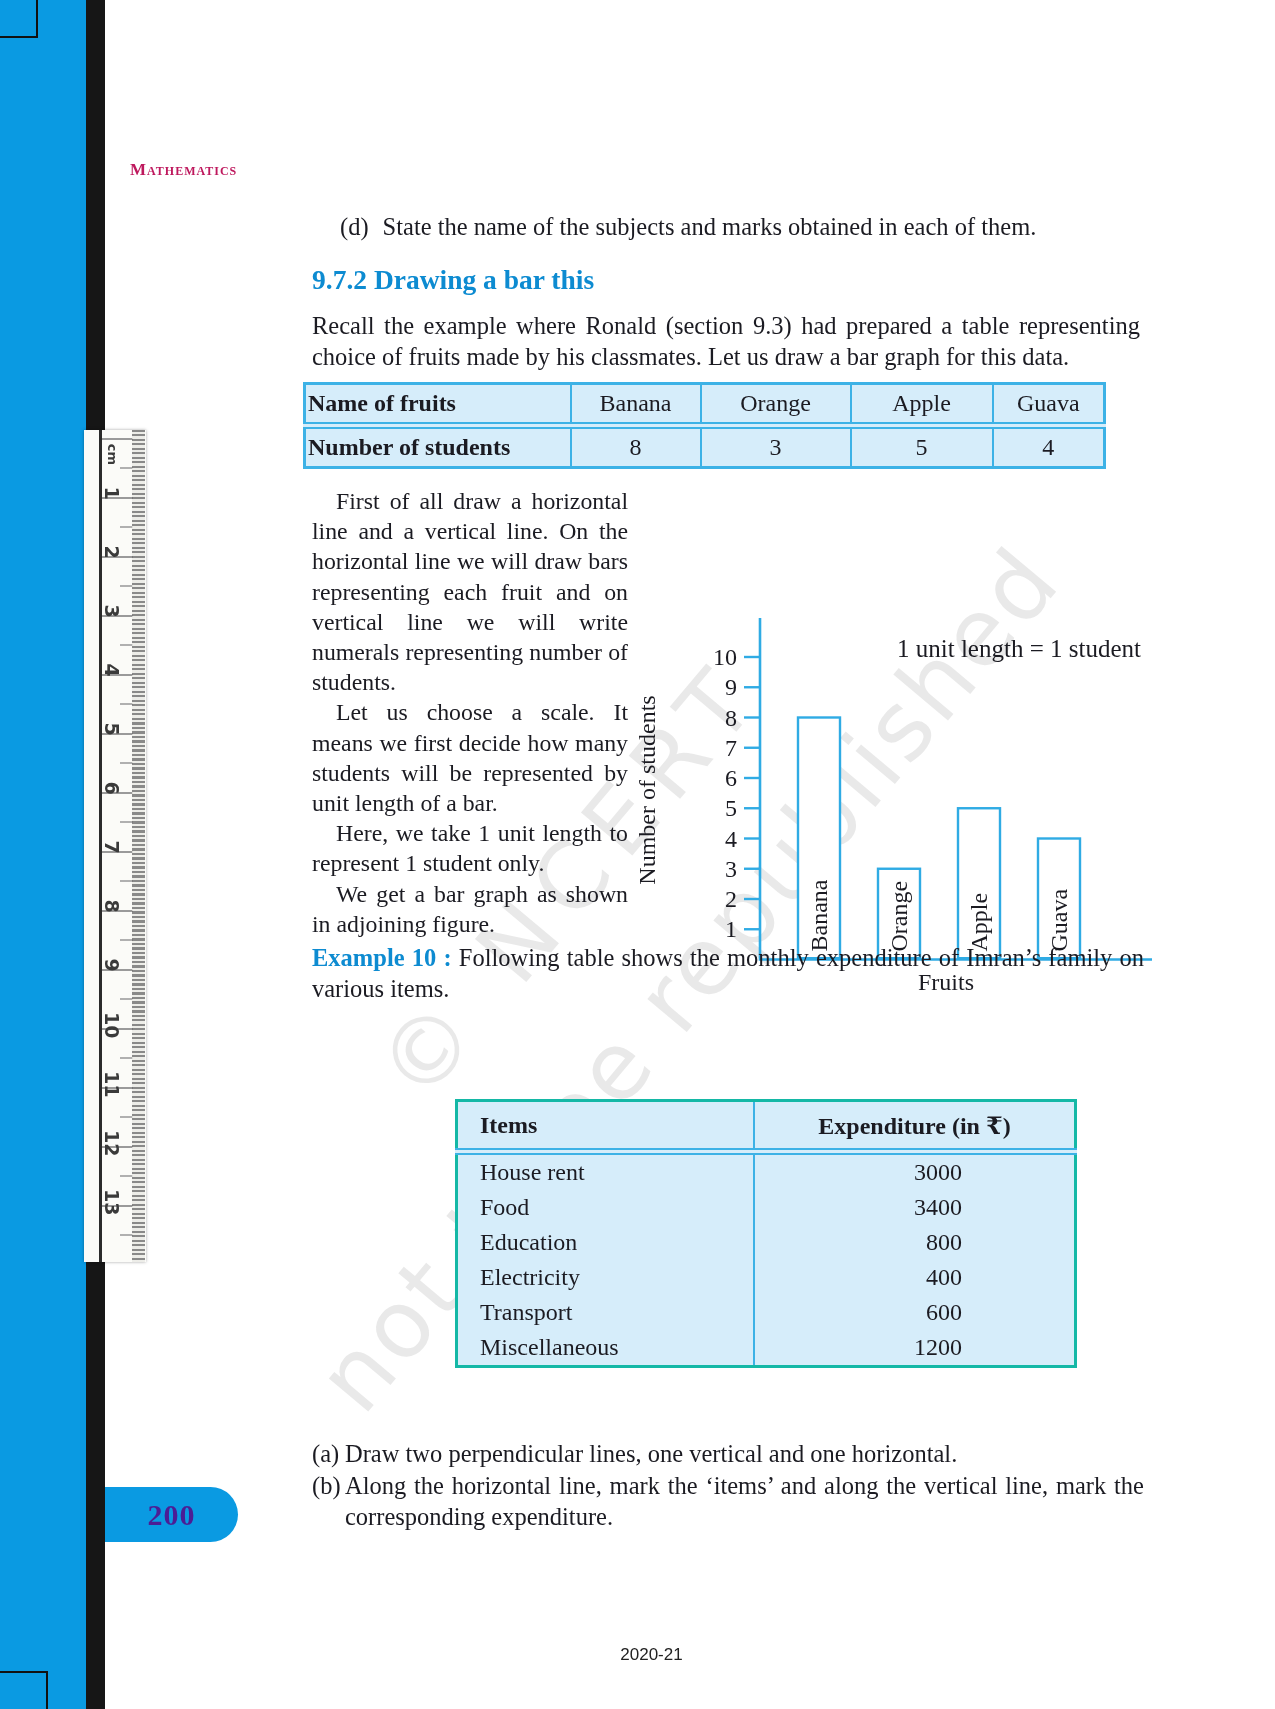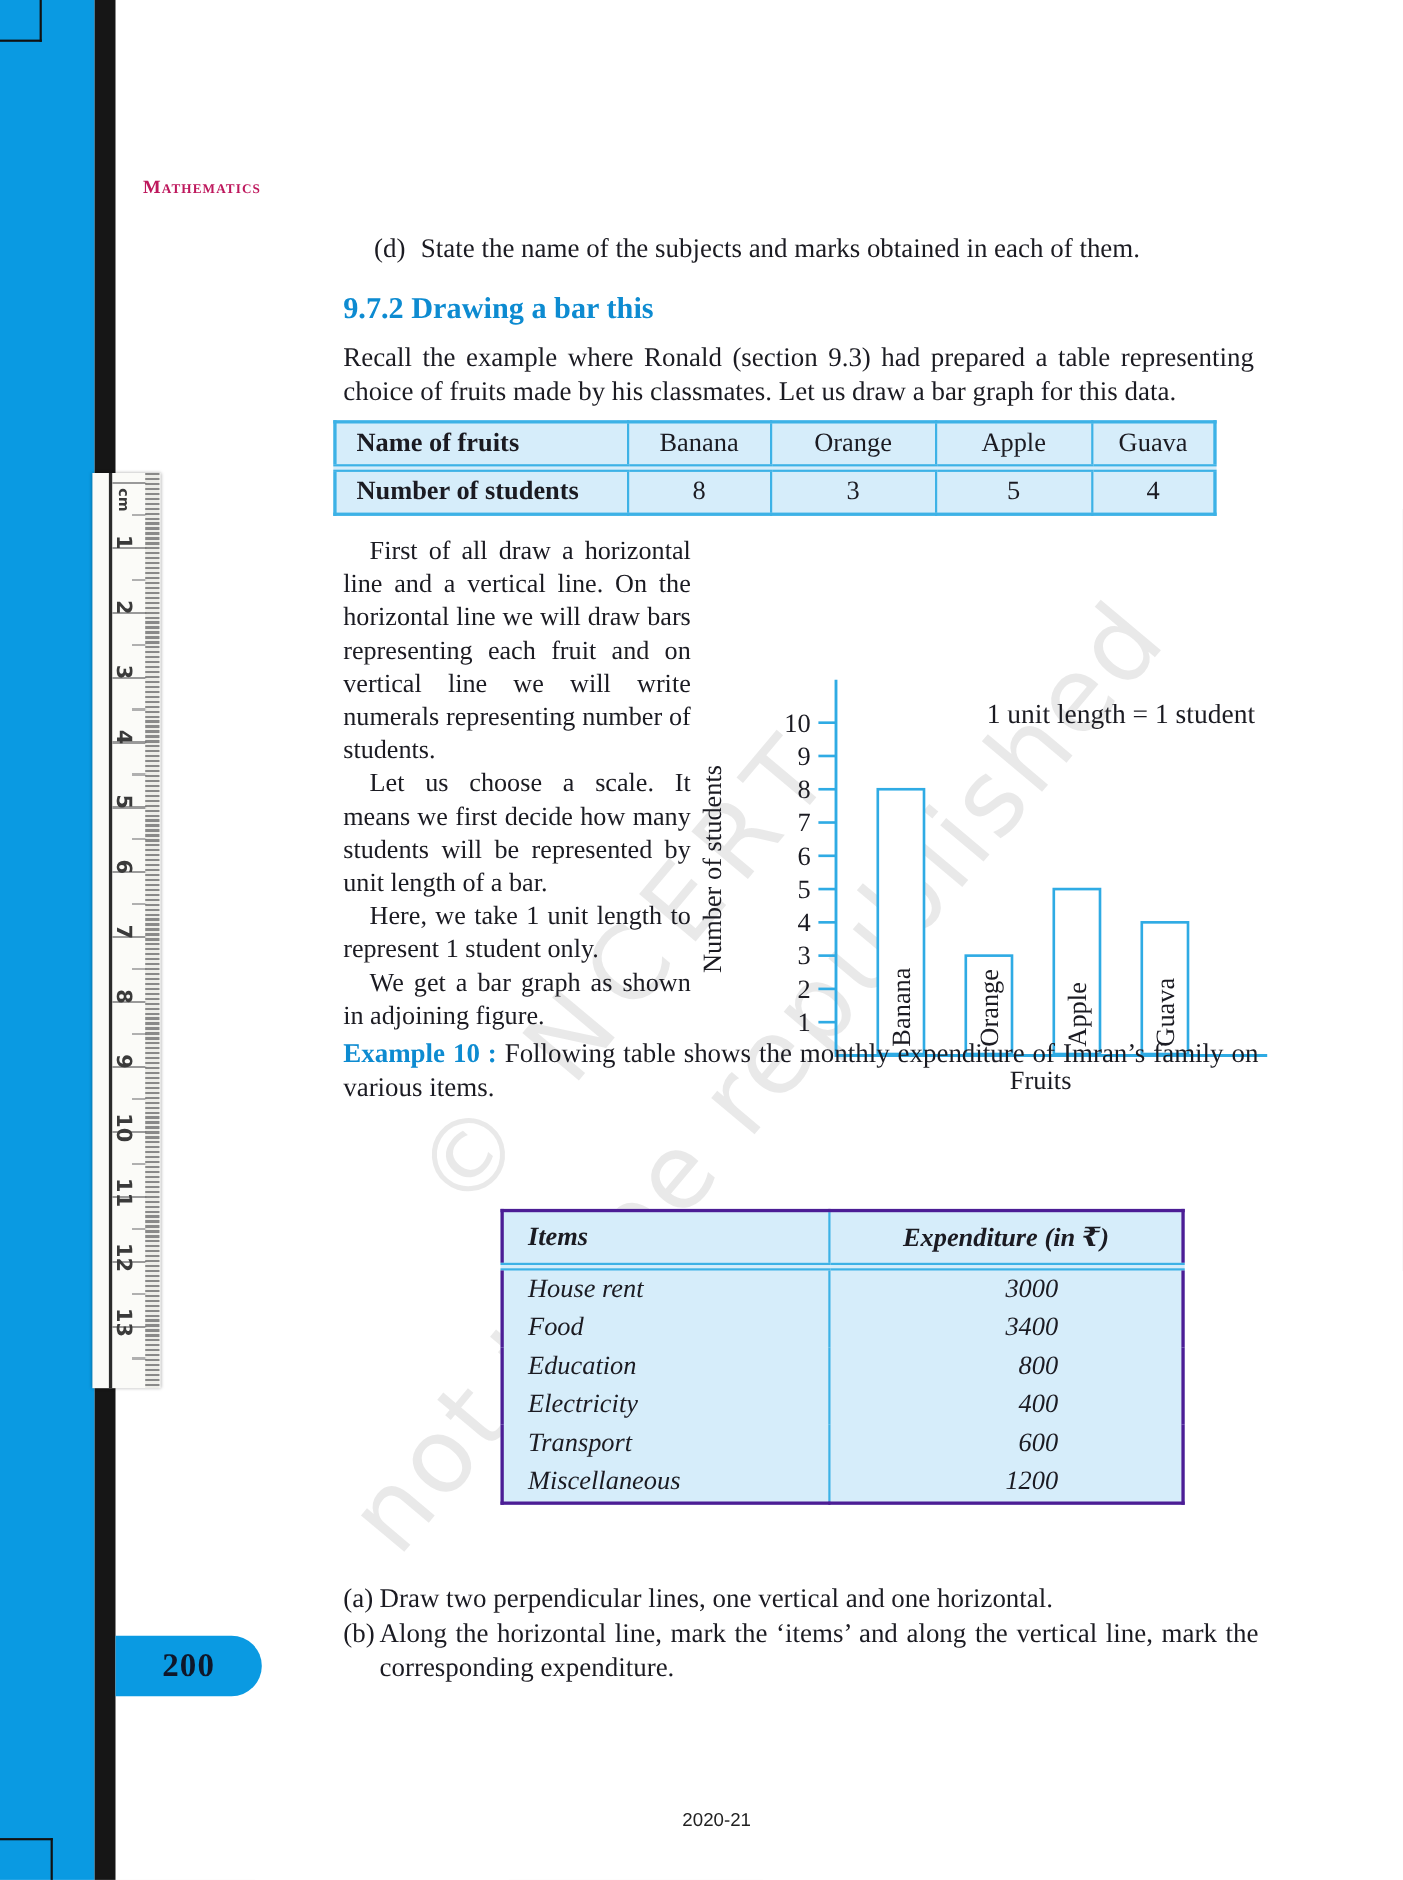--- a/index.html
+++ b/index.html
@@ -39,47 +39,47 @@
          font-family:"DejaVu Sans",sans-serif;color:rgba(70,70,75,0.12);white-space:nowrap;}
   .watermark .wm1{font-size:92px;letter-spacing:16px;}
   .watermark .wm2{font-size:94px;letter-spacing:4px;margin-top:46px;}
   
   .math-header{position:absolute;left:130px;top:160px;z-index:4;
          font-weight:700;font-size:17px;letter-spacing:1px;color:#be185d;font-variant:small-caps;}
   .footer-year{position:absolute;left:14px;top:1645px;width:1275px;text-align:center;z-index:4;
          font-family:"Liberation Sans","DejaVu Sans",sans-serif;font-size:17px;color:#222;}
   .page-badge{position:absolute;left:105px;top:1487px;width:133px;height:55px;background:#0a9ae2;
          border-radius:0 28px 28px 0;z-index:4;display:flex;align-items:center;justify-content:center;}
-  .page-badge span{color:#0f172a;font-weight:700;font-size:30px;letter-spacing:1px;}
+  .page-badge span{color:#4c1d95;font-weight:700;font-size:30px;letter-spacing:1px;}
   
   .txt{position:absolute;z-index:4;font-size:24.5px;line-height:31px;}
   .d-item{left:340px;top:211px;text-align:right;}
   .d-item .lbl{margin-right:14px;}
   .section-heading{left:312px;top:264px;font-size:27.5px;font-weight:700;color:#0d8bd1;}
   .recall{left:312px;top:310px;width:828px;text-align:justify;}
   .left-col{left:312px;top:486px;width:316px;text-align:justify;font-size:23.8px;line-height:30.2px;}
   .left-col p{margin:0;text-indent:24px;}
   .example{left:312px;top:942px;width:832px;text-align:justify;}
   .example .ex-label{font-weight:700;color:#0d8bd1;}
   .steps-intro{left:318px;top:1393px;}
   .step{left:312px;width:832px;display:flex;}
   .step-a{top:1438px;}
   .step-b{top:1470px;}
   .step .step-label{flex:0 0 33px;}
   .step .step-text{flex:1;text-align:justify;}
   
   .fruits-table{position:absolute;left:303px;top:382px;z-index:4;border-collapse:collapse;
          background:#d6edfa;font-size:24px;}
   .fruits-table td{border:2.5px solid #3db2e6;height:37px;text-align:center;padding:0;}
-  .fruits-table td.rowhead{text-align:left;padding-left:18px;font-weight:700;margin-left:32px;}
+  .fruits-table td.rowhead{text-align:left;padding-left:2px;font-weight:700;margin-left:32px;}
   .fruits-table tr.vals td{border-top:7px double #3db2e6;}
   .fruits-table{border:3px solid #3db2e6;}
   
   .exp-table{position:absolute;left:455px;top:1099px;z-index:4;border-collapse:collapse;
-         background:#d6edfa;font-size:24px;border:3px solid #4c1d95;font-style:italic;}
+         background:#d6edfa;font-size:24px;border:3px solid #14b8a6;}
   .exp-table th{height:46px;font-weight:700;border-bottom:7px double #3db2e6;padding:0;}
   .exp-table th.c1{width:273px;text-align:left;padding-left:22px;}
   .exp-table th.c2{width:319px;text-align:center;}
   .exp-table td{height:35px;padding:0;}
   .exp-table .c1cell{text-align:left;padding-left:22px;border-right:2.5px solid #3db2e6;}
   .exp-table th.c1{border-right:2.5px solid #3db2e6;}
   .exp-table .c2cell{text-align:right;padding-right:112px;}
   
   .chart-svg{position:absolute;left:0;top:0;width:1275px;height:1709px;z-index:3;pointer-events:none;}
 </style>

